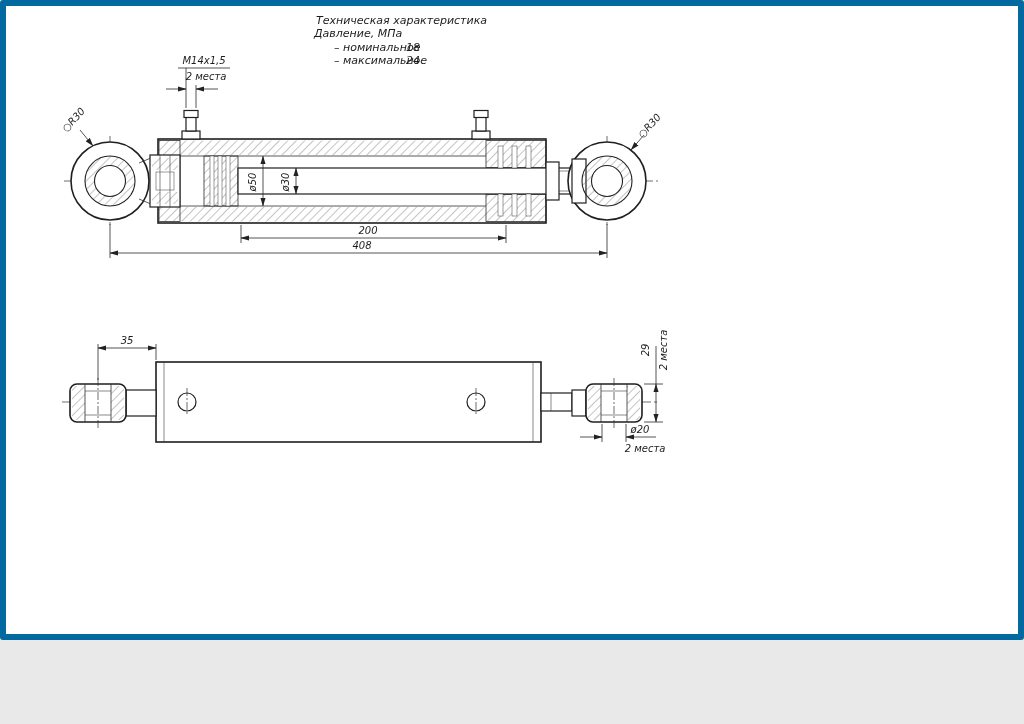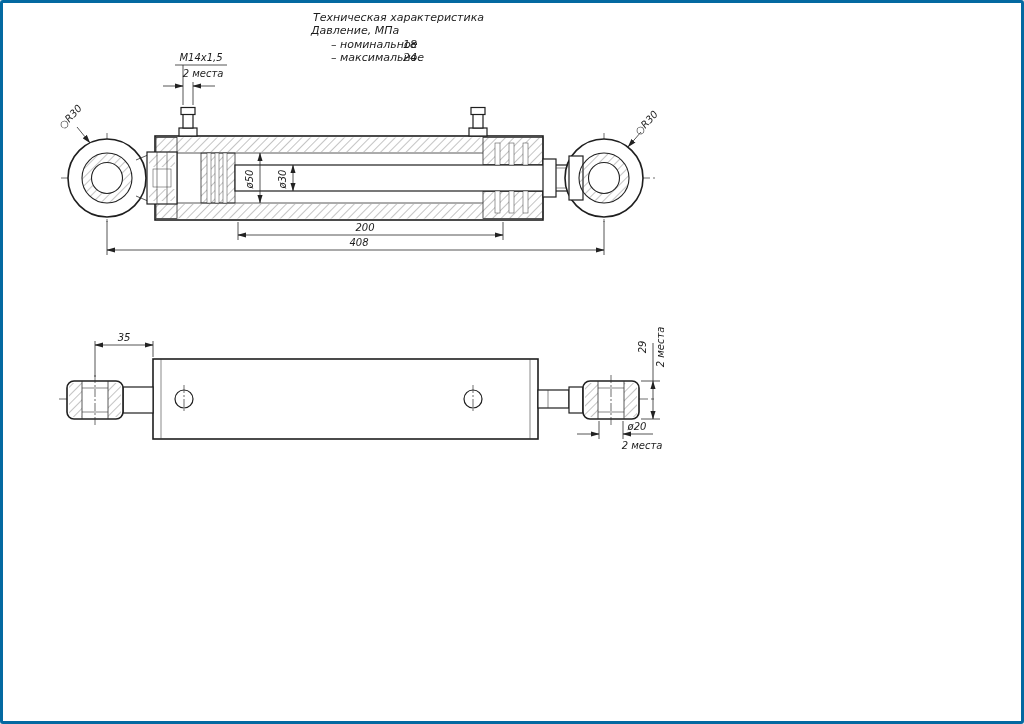--- a/index.html
+++ b/index.html
@@ -1,18 +1,18 @@
 <!DOCTYPE html>
 <html><head>
 <meta charset="utf-8">
 <style>
   html,body{margin:0;padding:0;background:#e9e9e9;}
   .page{
-    width:1024px;height:724px;position:relative;background:#ffffff;
-    border:3px solid #0369a1;border-radius:3px;box-sizing:border-box;
+    width:1024px;height:640px;position:relative;background:#ffffff;
+    border:6px solid #0369a1;border-radius:3px;box-sizing:border-box;
     font-family:"DejaVu Sans", sans-serif;overflow:hidden;text-decoration:underline;
   }
   svg{display:block;}
   text{font-family:"DejaVu Sans", sans-serif;font-style:italic;fill:#1c1c1c;}
   .t11{font-size:11px;}
   .t10{font-size:10px;}
   .outline{stroke:#1f1f1f;stroke-width:1.6;fill:#ffffff;}
   .outline2{stroke:#1f1f1f;stroke-width:1.2;fill:#ffffff;}
   .thin{stroke:#2e2e2e;stroke-width:0.8;fill:none;}
   .vthin{stroke:#3a3a3a;stroke-width:0.6;fill:none;}

